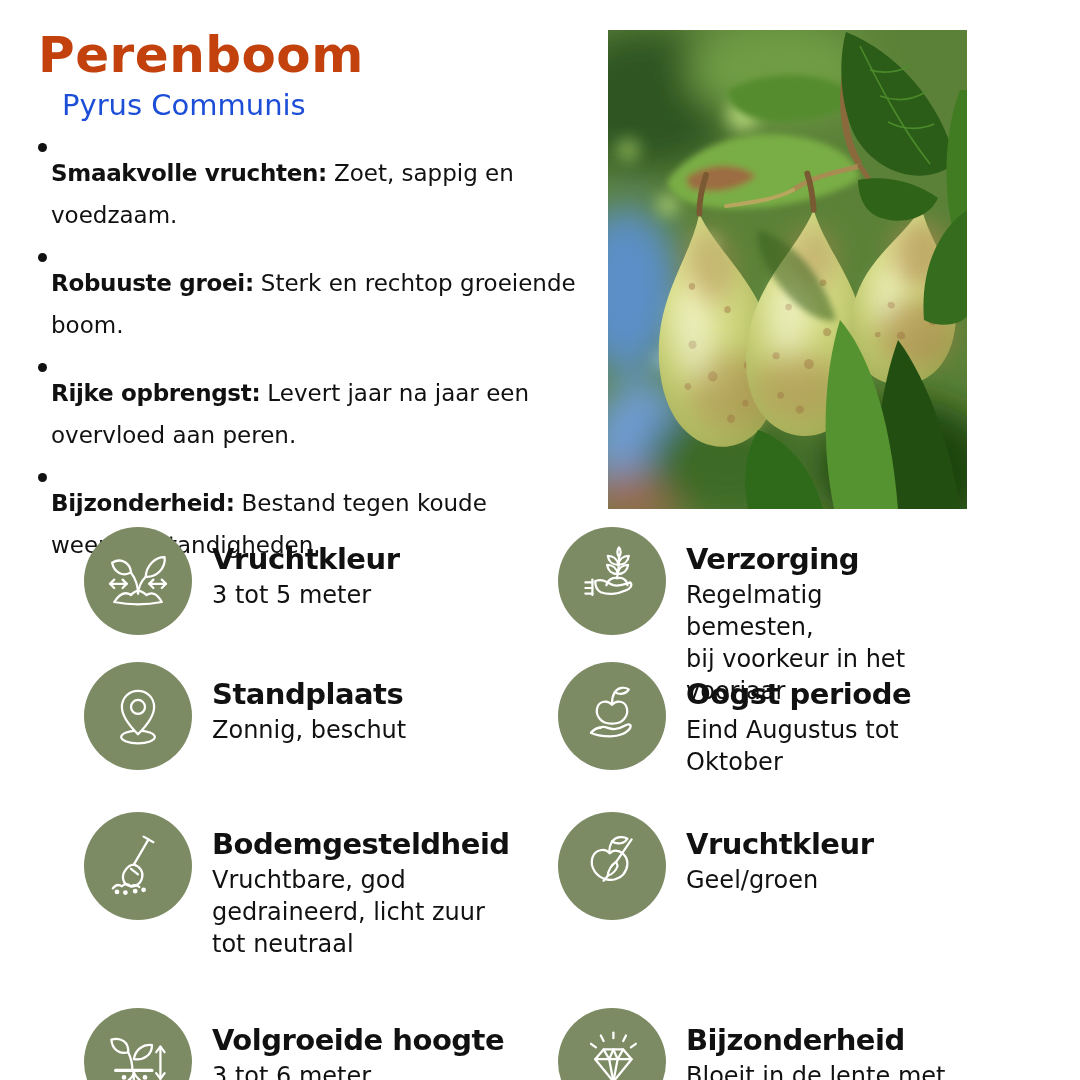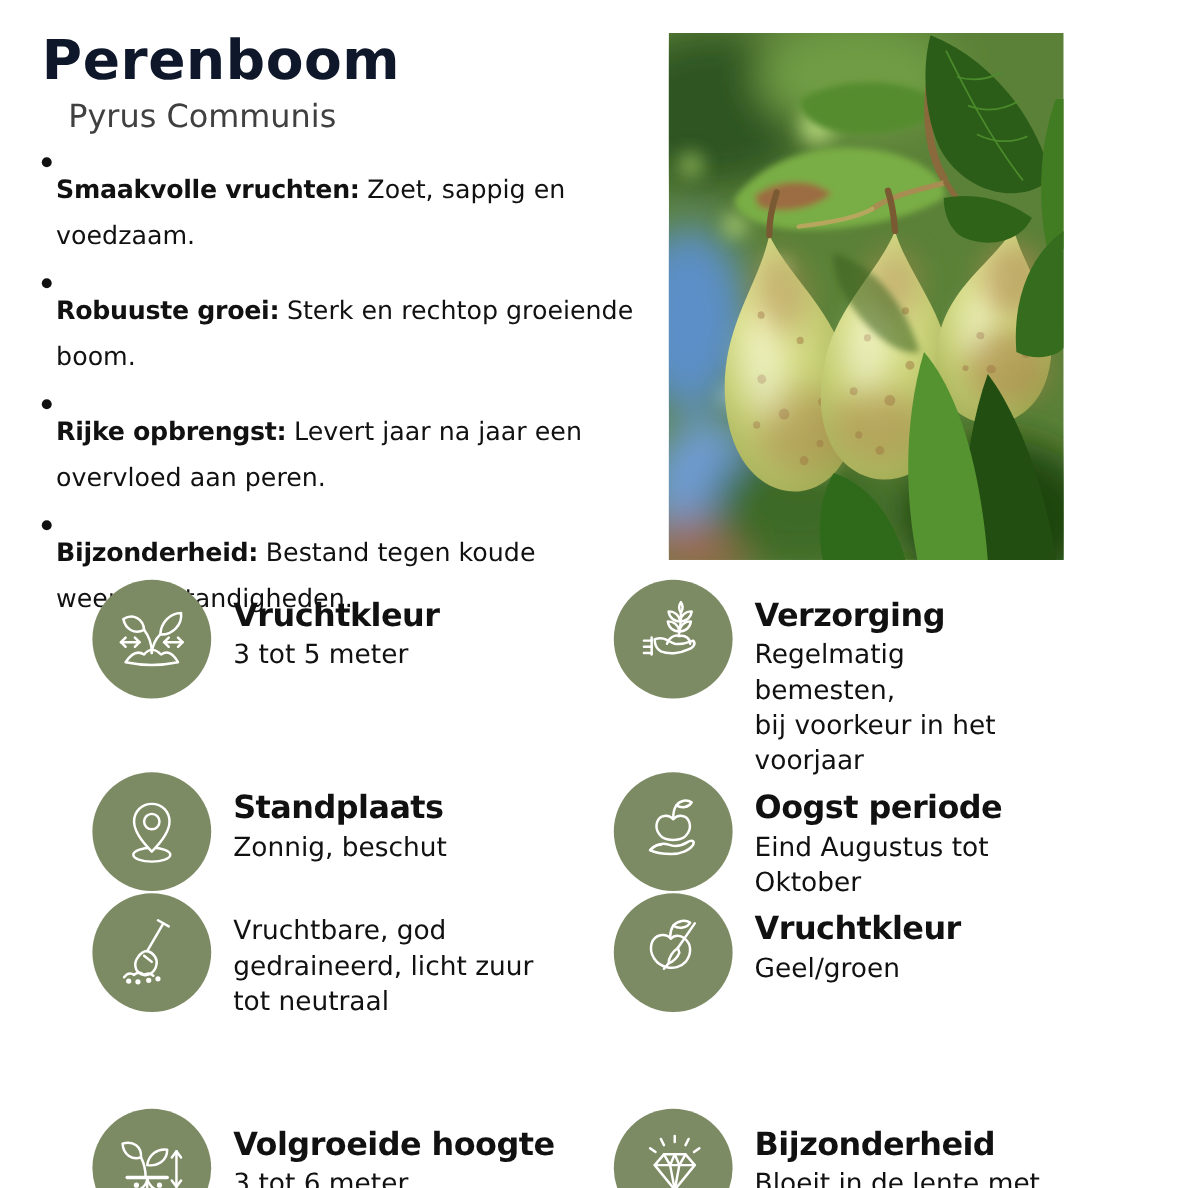--- a/index.html
+++ b/index.html
@@ -1,22 +1,22 @@
 <!DOCTYPE html>
 <html><head>
 <meta charset="utf-8">
 <style>
   html,body{margin:0;padding:0;}
   body{width:1080px;height:1080px;background:#ffffff;overflow:hidden;position:relative;
        font-family:"DejaVu Sans","Liberation Sans",sans-serif;color:#111;}
   .abs{position:absolute;}
 
   
-  .title{left:38px;top:26px;font-size:50px;font-weight:600;color:#0f172a;letter-spacing:0.5px;}
-  .subtitle{left:62px;top:88px;font-size:29px;font-weight:400;color:#404040;}
+  .title{left:38px;top:26px;font-size:50px;font-weight:600;color:#c2410c;letter-spacing:0.5px;}
+  .subtitle{left:62px;top:88px;font-size:29px;font-weight:400;color:#1d4ed8;}
 
   
   .features{left:38px;top:126px;width:540px;list-style:none;margin:0;padding:0;}
   .feature{display:flex;align-items:flex-start;flex-direction:column;}
   .feature .dot{flex:none;width:9px;height:9px;border-radius:50%;background:#111;margin-top:17px;}
   .feature p{margin:0 0 0 13px;font-size:23px;line-height:42px;}
   .flabel{font-weight:bold;letter-spacing:-0.3px;margin-right:7px;}
 
   
   .photo{left:608px;top:30px;width:359px;height:479px;display:block;}
@@ -24,21 +24,21 @@
   
   .spec{position:absolute;display:flex;align-items:flex-start;}
   .circle{flex:none;width:108px;height:108px;border-radius:50%;background:#7d8b64;
           display:flex;align-items:center;justify-content:center;}
   .circle svg{width:70px;height:70px;}
   .ic{stroke:#ffffff;fill:none;stroke-width:3.2;stroke-linecap:round;stroke-linejoin:round;}
   .spec-text{margin-left:20px;padding-top:15px;}
   .spec-text h3{margin:0;font-size:29px;font-weight:800;letter-spacing:-0.5px;line-height:34px;white-space:nowrap;}
   .spec-text p{margin:3px 0 0;font-size:24px;line-height:32px;white-space:pre-line;}
   .col-l{left:84px;}  .col-r{left:558px;}
-  .row1{top:527px;} .row2{top:702px;} .row3{top:812px;} .row4{top:1008px;}
+  .row1{top:527px;} .row2{top:662px;} .row3{top:812px;} .row4{top:1008px;}
   .col-l .spec-text{width:280px;} .col-r .spec-text{width:265px;}
 </style>
 </head>
 <body>
 
 <div class="abs title">Perenboom</div>
 <div class="abs subtitle">Pyrus Communis</div>
 
 <ul class="abs features">
   <li class="feature">
@@ -216,20 +216,21 @@
       <path d="M44,48 C52,50 58,58 56,66 C54,76 44,82 36,78 C28,74 26,64 32,56 C36,50 40,48 44,48 Z"></path>
       <path d="M40,54 L50,62"></path>
       <path d="M14,82 Q20,74 27,79 Q33,73 40,79 Q46,75 52,80"></path>
       <circle cx="20" cy="87" r="1.8"></circle>
         <circle cx="32" cy="88" r="1.8"></circle>
         <circle cx="46" cy="86" r="1.8"></circle>
         <circle cx="58" cy="84" r="1.8"></circle>
     </svg>
   </div>
   <div class="spec-text">
+    <h3>Bodemgesteldheid</h3>
     <p>Vruchtbare, god
 gedraineerd, licht zuur
 tot neutraal</p>
   </div>
 </div>
 
 <div class="spec col-l row4">
   <div class="circle">
     <svg viewBox="0 0 100 100" class="ic" aria-hidden="true">
       <path d="M18,62 L70,62" stroke-width="4.5"></path>

